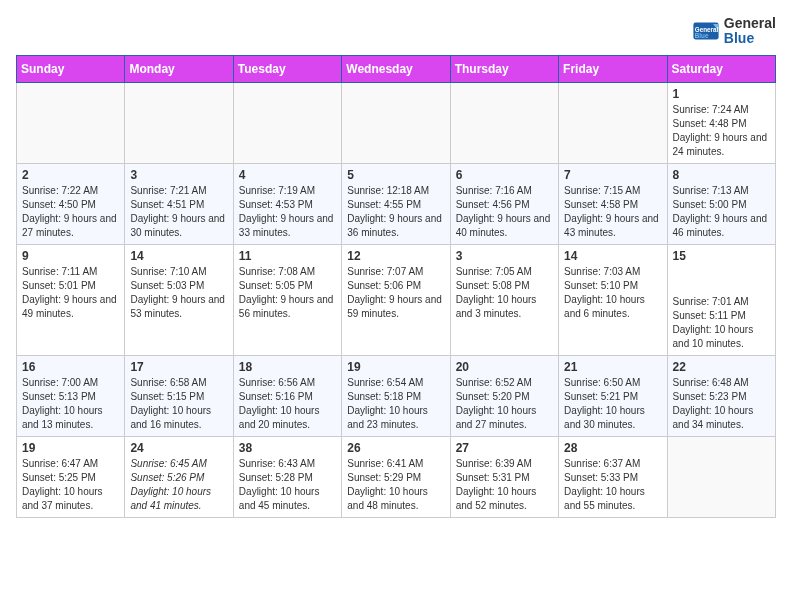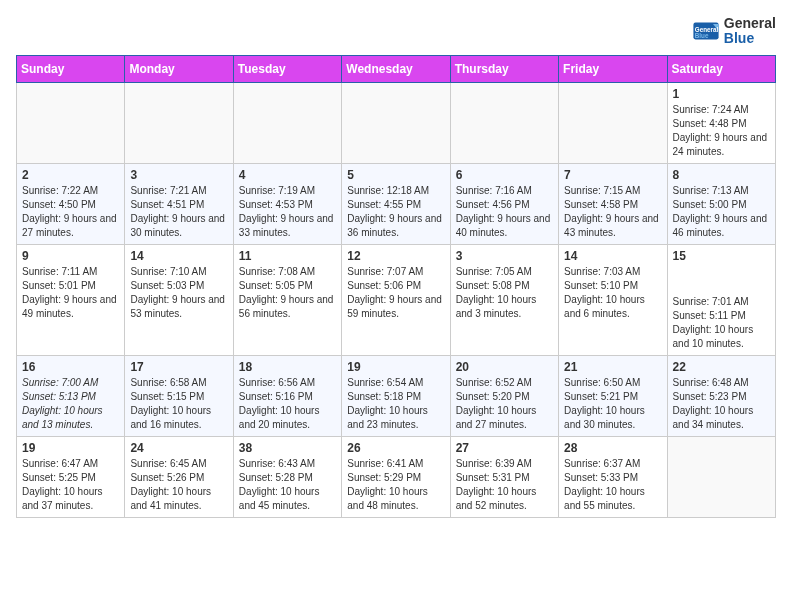--- a/index.html
+++ b/index.html
@@ -222,21 +222,21 @@
         <td>
           <span class="day-number">15</span>
           <div class="day-info" style="white-space: pre-line; margin-top: 32px;">Sunrise: 7:01 AM
 Sunset: 5:11 PM
 Daylight: 10 hours and 10 minutes.</div>
         </td>
       </tr>
       <tr>
         <td>
           <span class="day-number">16</span>
-          <div class="day-info" style="white-space: pre-line; font-style: italic;">Sunrise: 7:00 AM
+          <div class="day-info" style="white-space: pre-line;">Sunrise: 7:00 AM
 Sunset: 5:13 PM
 Daylight: 10 hours and 13 minutes.</div>
         </td>
         <td>
           <span class="day-number">17</span>
           <div class="day-info" style="white-space: pre-line;">Sunrise: 6:58 AM
 Sunset: 5:15 PM
 Daylight: 10 hours and 16 minutes.</div>
         </td>
         <td>
@@ -272,21 +272,21 @@
       </tr>
       <tr>
         <td>
           <span class="day-number">19</span>
           <div class="day-info" style="white-space: pre-line;">Sunrise: 6:47 AM
 Sunset: 5:25 PM
 Daylight: 10 hours and 37 minutes.</div>
         </td>
         <td>
           <span class="day-number">24</span>
-          <div class="day-info" style="white-space: pre-line;">Sunrise: 6:45 AM
+          <div class="day-info" style="white-space: pre-line; font-style: italic;">Sunrise: 6:45 AM
 Sunset: 5:26 PM
 Daylight: 10 hours and 41 minutes.</div>
         </td>
         <td>
           <span class="day-number">38</span>
           <div class="day-info" style="white-space: pre-line;">Sunrise: 6:43 AM
 Sunset: 5:28 PM
 Daylight: 10 hours and 45 minutes.</div>
         </td>
         <td>

